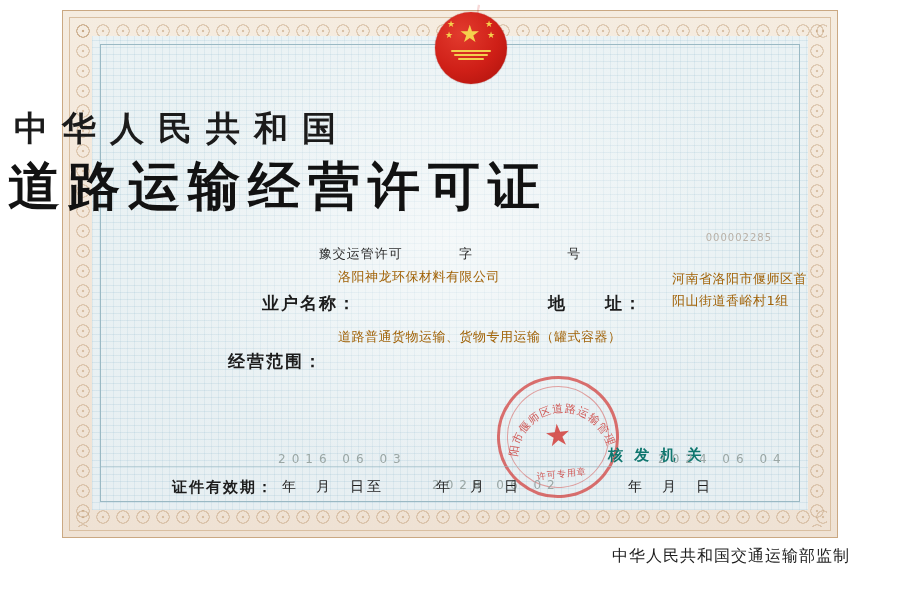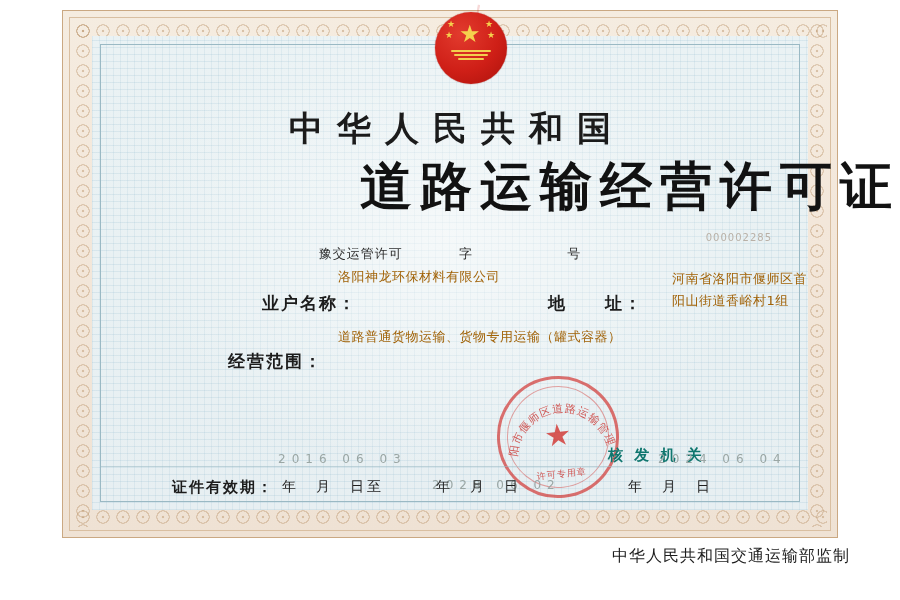--- a/index.html
+++ b/index.html
@@ -149,33 +149,33 @@
         rgba(206,28,22,.0) 12deg 20deg);
     border-radius: 50%;
     opacity:.55;
   }
 
   
   .title-cn {
     position: absolute;
     left: 0; right: 0;
     top: 106px;
-    text-align: center;
+    text-align: left;
     font-family: "DejaVu Serif", "Liberation Serif", serif;
     font-size: 34px;
     font-weight: 700;
     letter-spacing: 14px;
     color: #1b1b1b;
     text-indent: 14px;
   }
   .title-main {
     position: absolute;
     left: 0; right: 0;
     top: 152px;
-    text-align: right;
+    text-align: left;
     font-family: "DejaVu Serif", "Liberation Serif", serif;
     font-size: 52px;
     font-weight: 700;
     letter-spacing: 8px;
     color: #121212;
     text-indent: 8px;
   }
 
   
   .permit-line {

